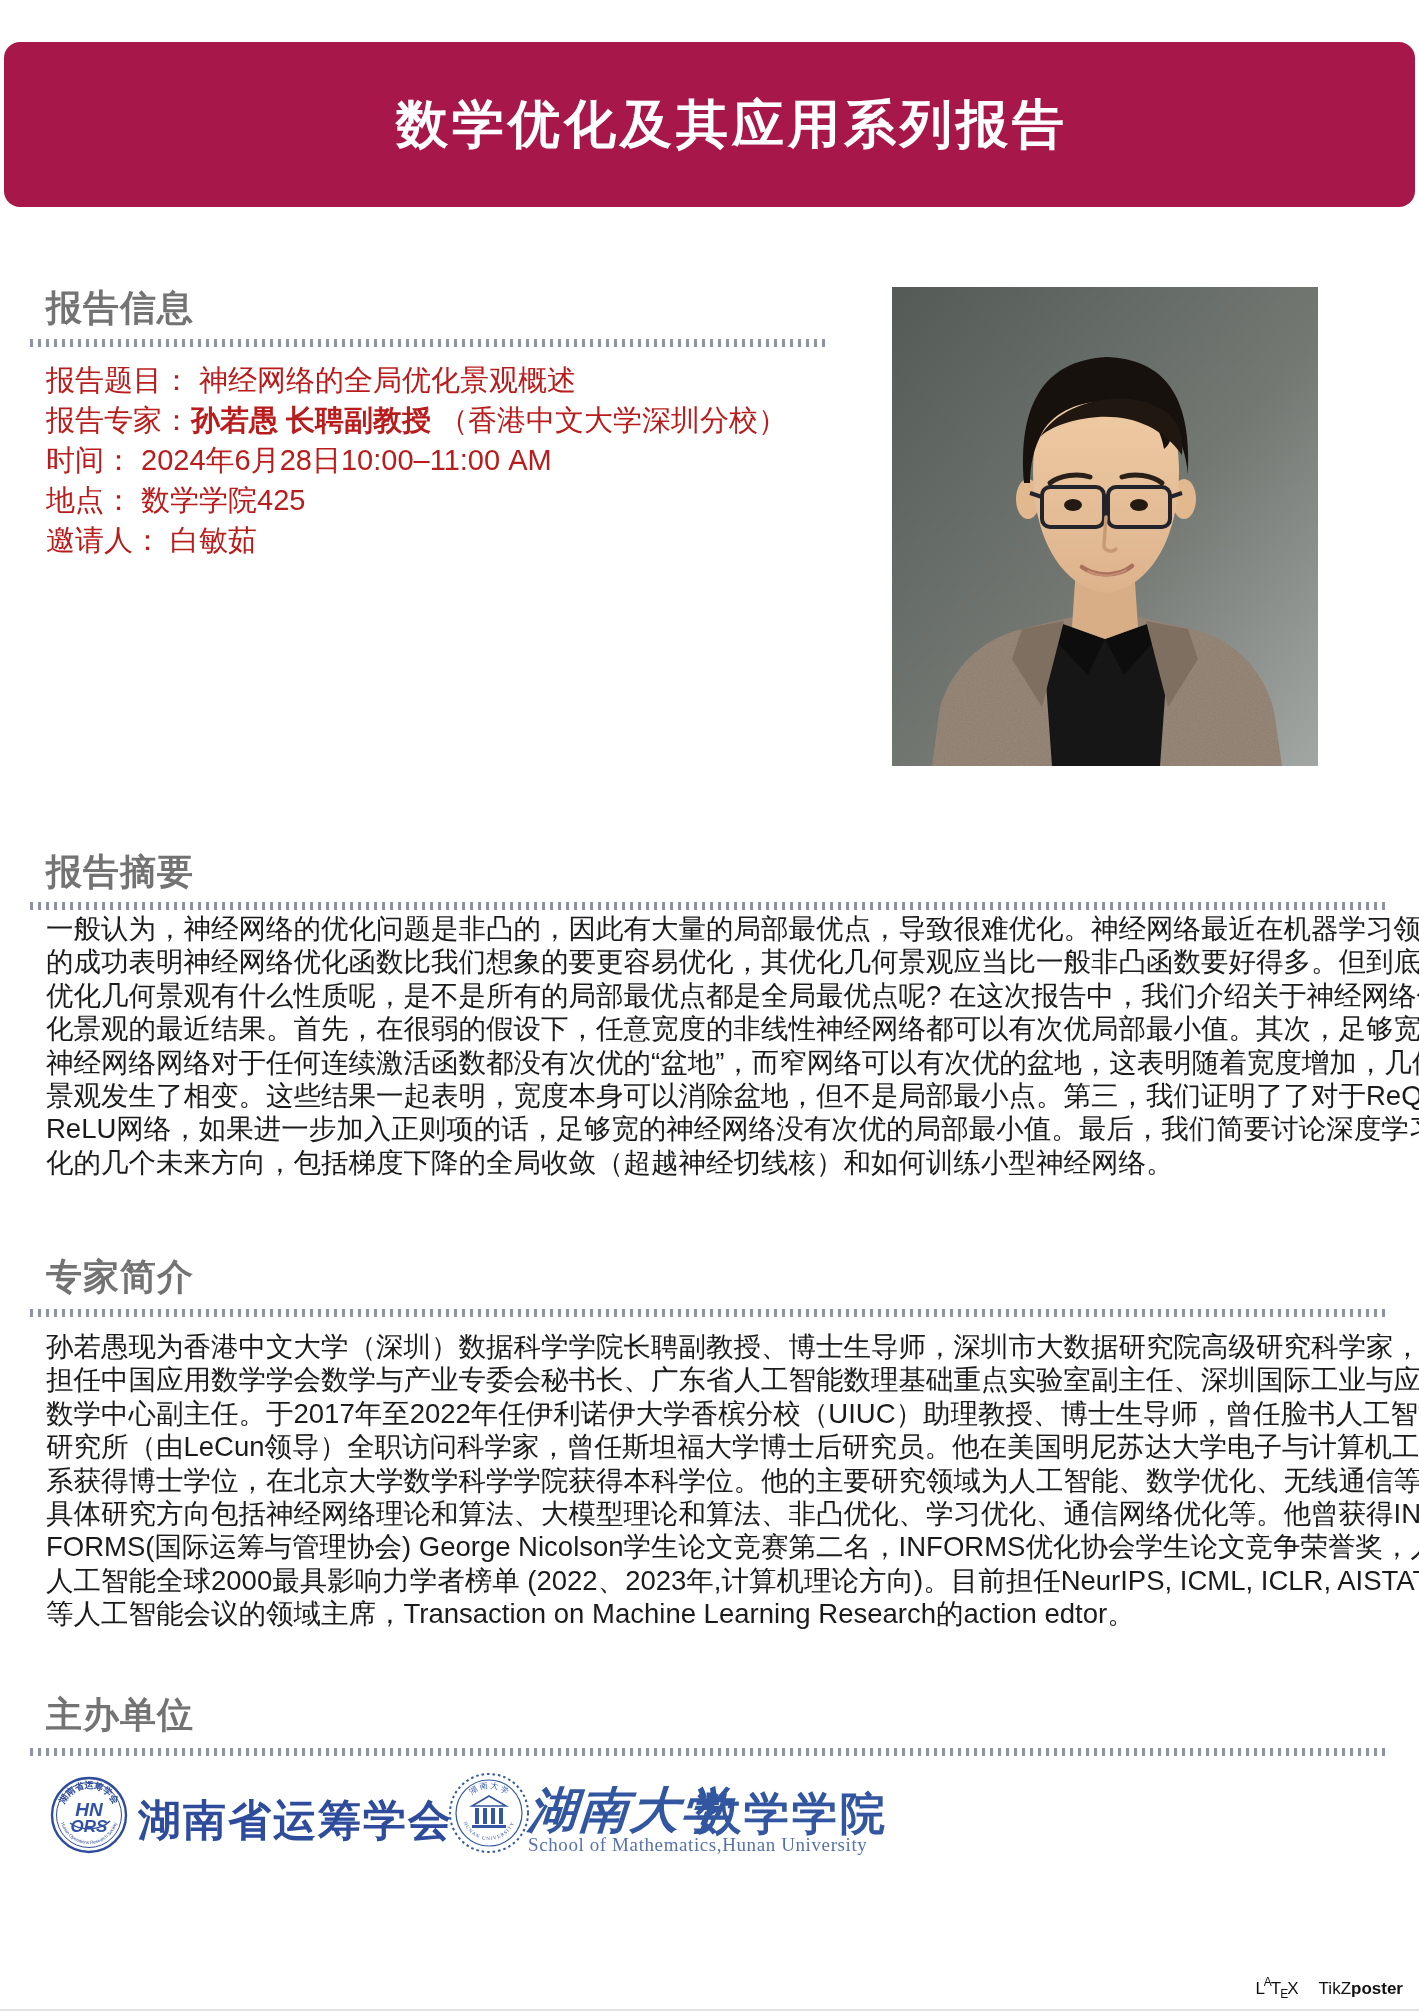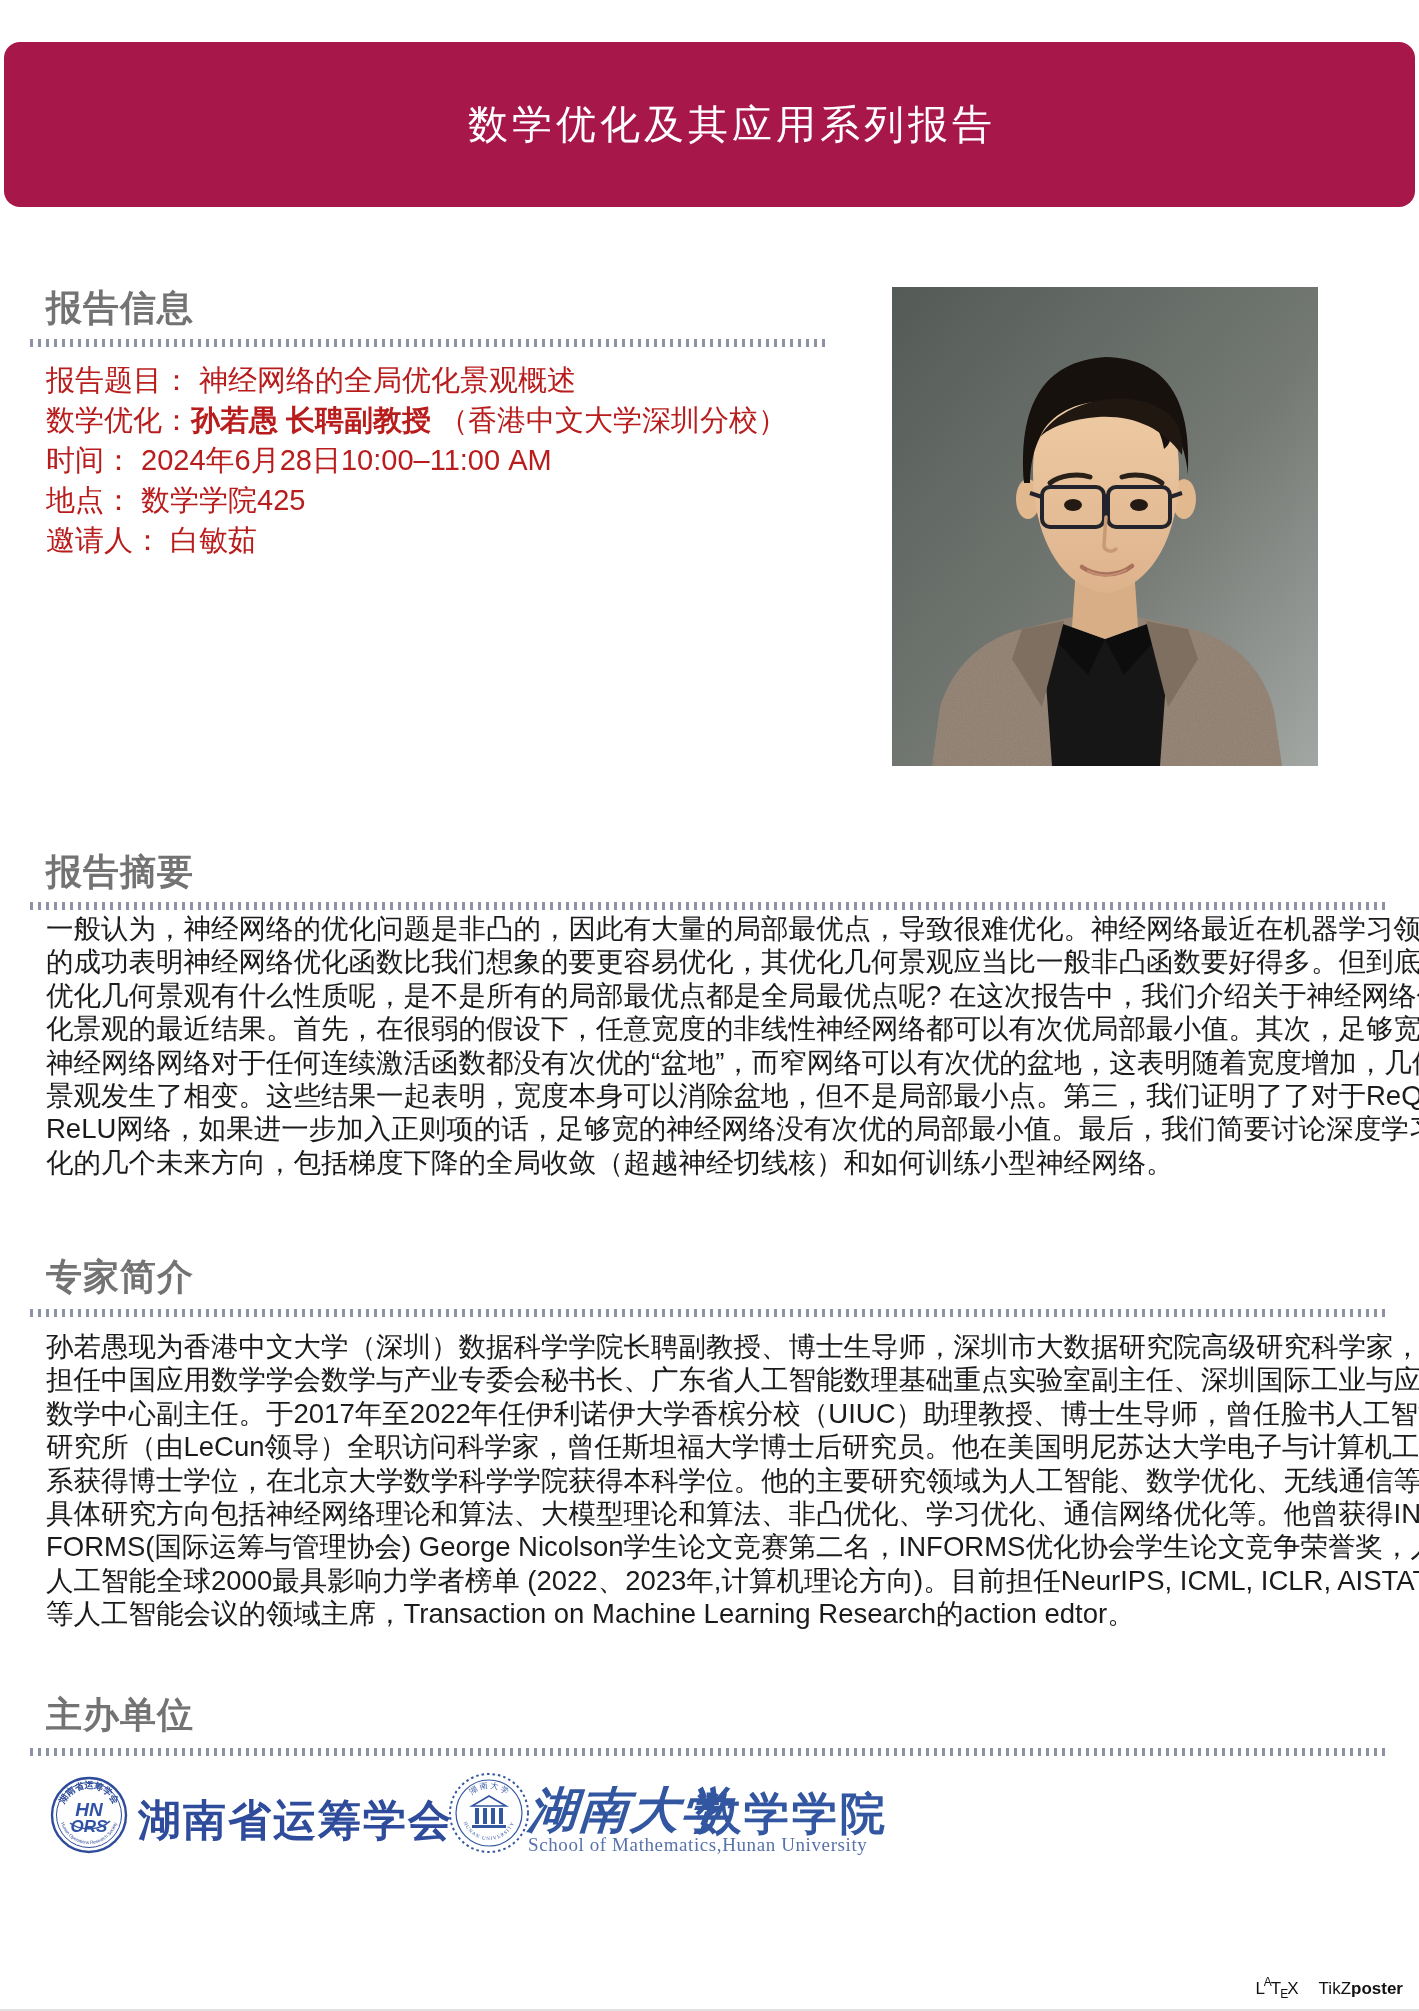--- a/index.html
+++ b/index.html
@@ -6,21 +6,21 @@
   .page{
     position:relative;width:1419px;height:2011px;background:#ffffff;overflow:hidden;
     font-family:"Liberation Sans","DejaVu Sans",sans-serif;color:#1b1b1b;
   }
   .banner{
     position:absolute;left:4px;top:42px;width:1411px;height:165px;
     background:#A8174A;border-radius:16px;
     display:flex;align-items:center;justify-content:center;
   }
   .banner-title{
-    color:#ffffff;font-size:40px;font-weight:normal;letter-spacing:4px;margin-left:45px;
+    color:#ffffff;font-size:52px;font-weight:bold;letter-spacing:4px;margin-left:45px;
   }
   .sec-h{
     position:absolute;left:46px;color:#737373;font-size:36px;font-weight:bold;letter-spacing:1px;
   }
   .dots{
     position:absolute;height:8px;
     background:repeating-linear-gradient(90deg,#8d92a4 0 3px,transparent 3px 8px);
   }
   .info-block{
     position:absolute;left:46px;top:360px;width:800px;
@@ -80,21 +80,21 @@
 
   <div class="banner">
     <div class="banner-title">数学优化及其应用系列报告</div>
   </div>
 
   <div class="sec-h" style="top:284px;">报告信息</div>
   <div class="dots" style="left:30px;top:339px;width:800px;"></div>
 
   <div class="info-block">
     <div class="info-row"><span>报告题目：</span><span> 神经网络的全局优化景观概述</span></div>
-    <div class="info-row"><span>数学优化：</span><span class="bold">孙若愚 长聘副教授</span><span> （香港中文大学深圳分校）</span></div>
+    <div class="info-row"><span>报告专家：</span><span class="bold">孙若愚 长聘副教授</span><span> （香港中文大学深圳分校）</span></div>
     <div class="info-row"><span>时间：</span><span> 2024年6月28日10:00–11:00 AM</span></div>
     <div class="info-row"><span>地点：</span><span> 数学学院425</span></div>
     <div class="info-row"><span>邀请人：</span><span> 白敏茹</span></div>
   </div>
 
   <div class="photo">
     <svg width="426" height="479" viewBox="0 0 426 479" xmlns="http://www.w3.org/2000/svg">
       <defs>
         <linearGradient id="bgGrad" x1="0" y1="0" x2="1" y2="1">
           <stop offset="0" stop-color="#545B56"></stop>

